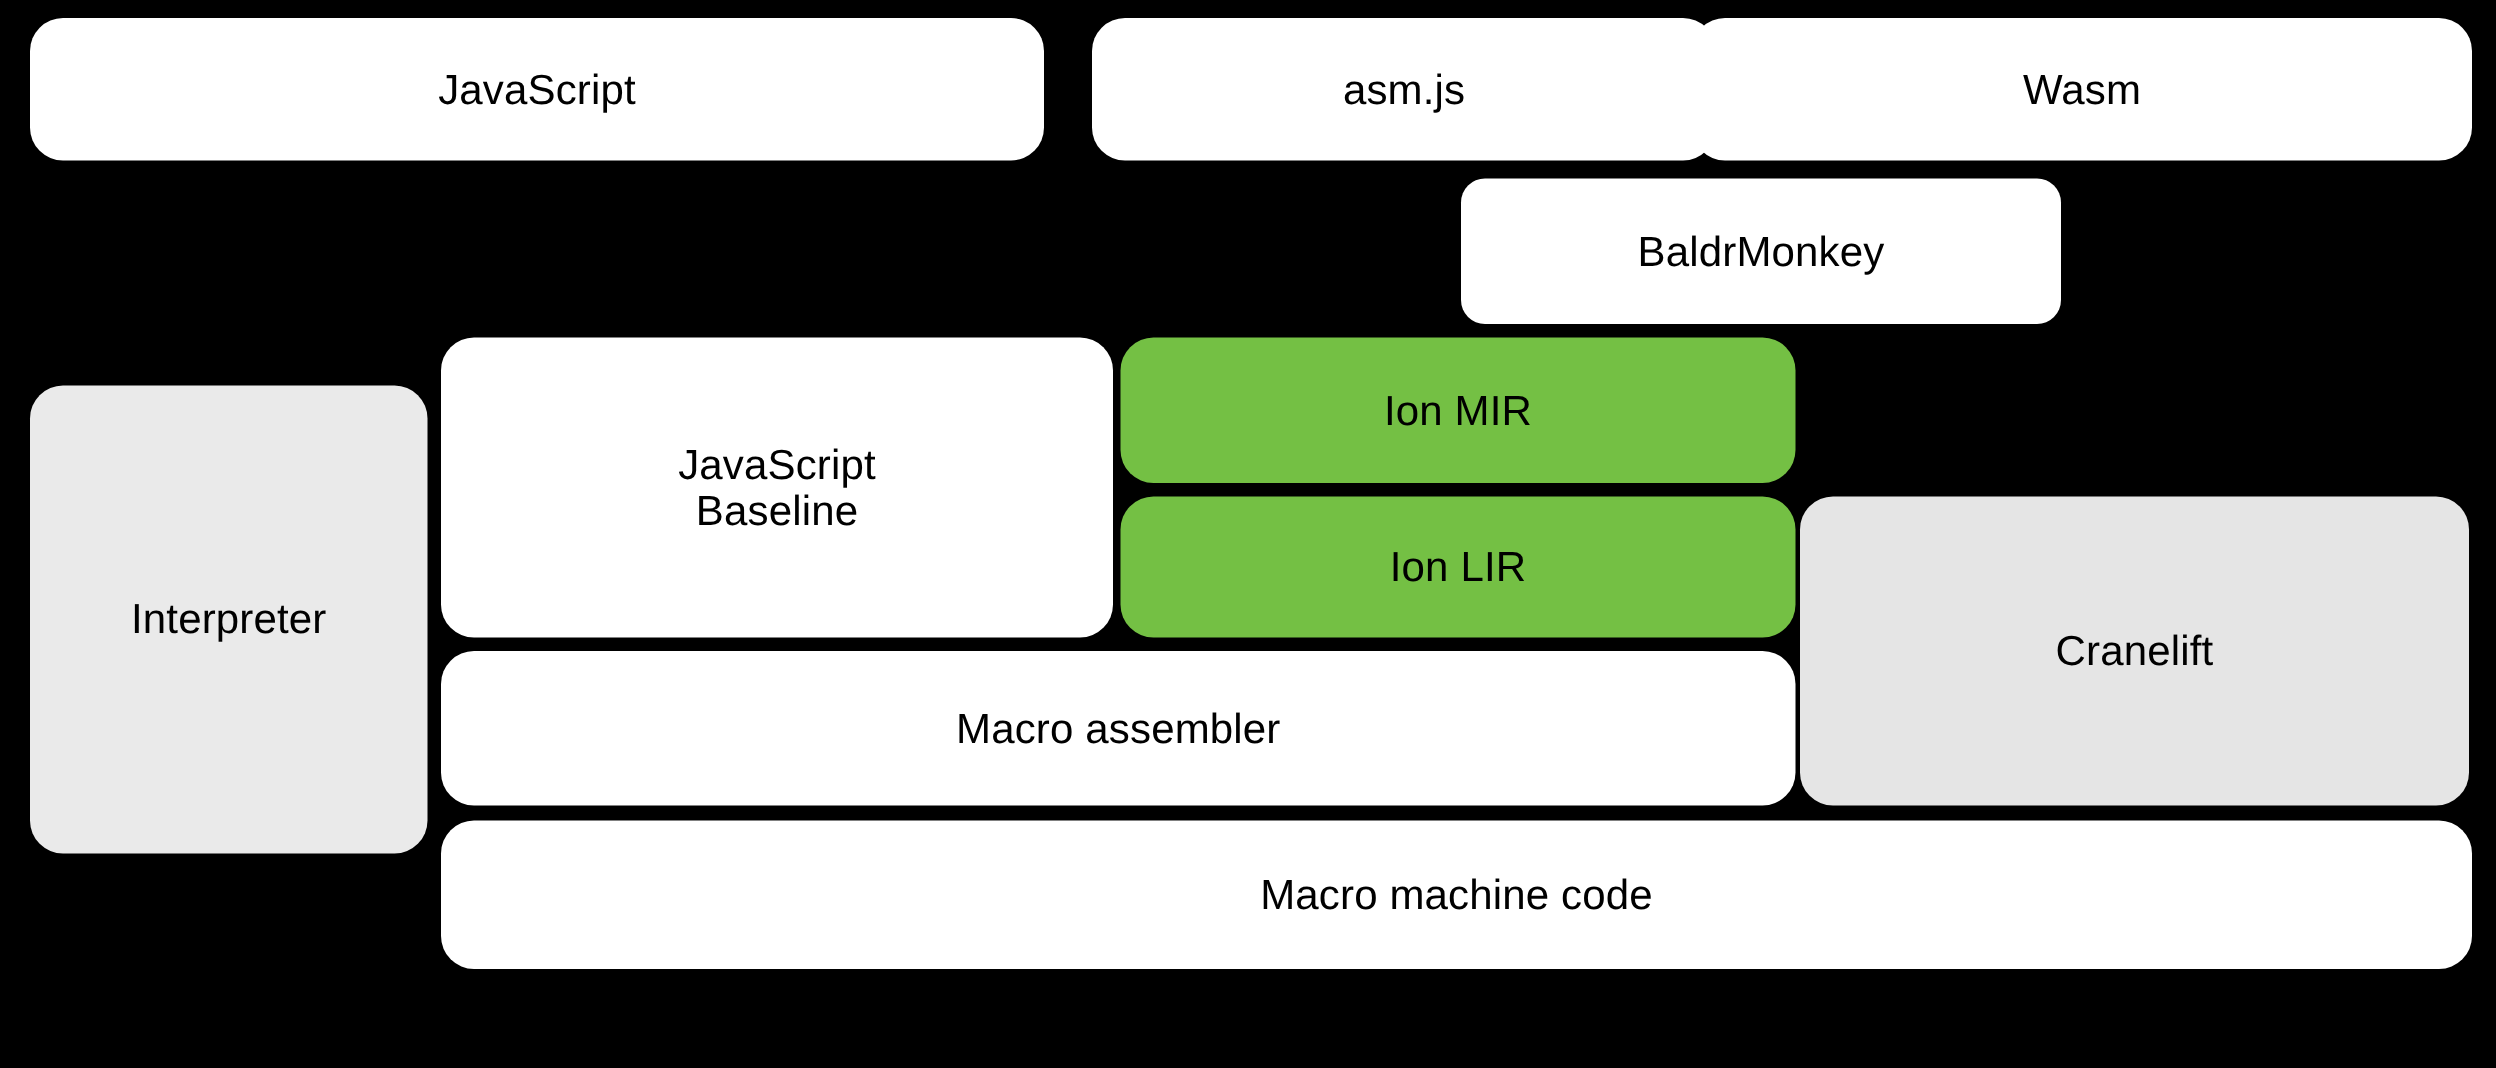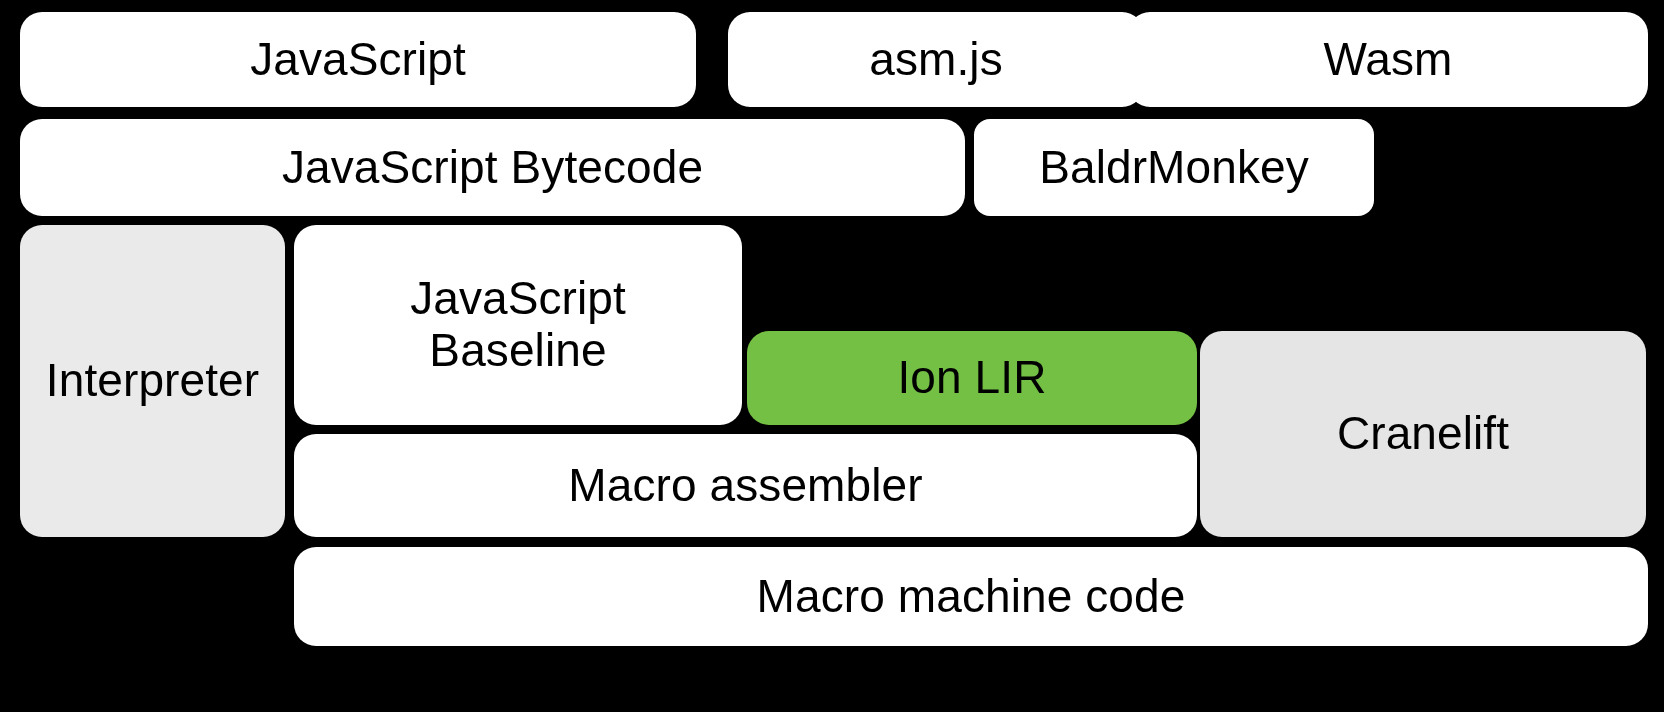--- a/index.html
+++ b/index.html
@@ -21,52 +21,52 @@
   }
   .node {
     position: absolute;
     box-sizing: border-box;
     display: flex;
     align-items: center;
     justify-content: center;
     text-align: center;
     border-radius: 22px;
     color: #000000;
-    font-size: 46px;
+    font-size: 28px;
     line-height: 1.12;
     font-weight: 400;
     letter-spacing: 0.1px;
     white-space: pre-line;
     user-select: none;
   }
   .node.white   { background: #ffffff; }
-  .node.gray    { background: #eaeaea; }
+  .node.gray    { background: #eaeaea; margin-top: 32px; }
   .node.green   { background: #74c044; }
   .node.pink    { background: #e5e5e5; }
 </style>
 </head>
 <body>
 
 <div id="diagram">
 
   <div class="node white" style="left:20px;  top:12px;  width:676px; height:95px;">JavaScript</div>
 
   <div class="node white" style="left:728px; top:12px;  width:416px; height:95px;">asm.js</div>
 
   <div class="node white" style="left:1128px;top:12px;  width:520px; height:95px;">Wasm</div>
 
-  <div class="node white" style="left:20px;  top:119px; width:945px; height:97px;">JavaScript Bytecode</div>
 
   <div class="node white" style="left:974px; top:119px; width:400px; height:97px;border-radius:16px;">BaldrMonkey</div>
 
   <div class="node gray" style="left:20px;  top:225px; width:265px; height:312px;">Interpreter</div>
 
   <div class="node white" style="left:294px; top:225px; width:448px; height:200px;">JavaScript
 Baseline</div>
 
+  <div class="node green" style="left:747px; top:225px; width:450px; height:97px;">Ion MIR</div>
 
   <div class="node green" style="left:747px; top:331px; width:450px; height:94px;">Ion LIR</div>
 
   <div class="node pink" style="left:1200px;top:331px; width:446px; height:206px;">Cranelift</div>
 
   <div class="node white" style="left:294px; top:434px; width:903px; height:103px;text-align:right;">Macro assembler</div>
 
   <div class="node white" style="left:294px; top:547px; width:1354px; height:99px;">Macro machine code</div>
 
 </div>

